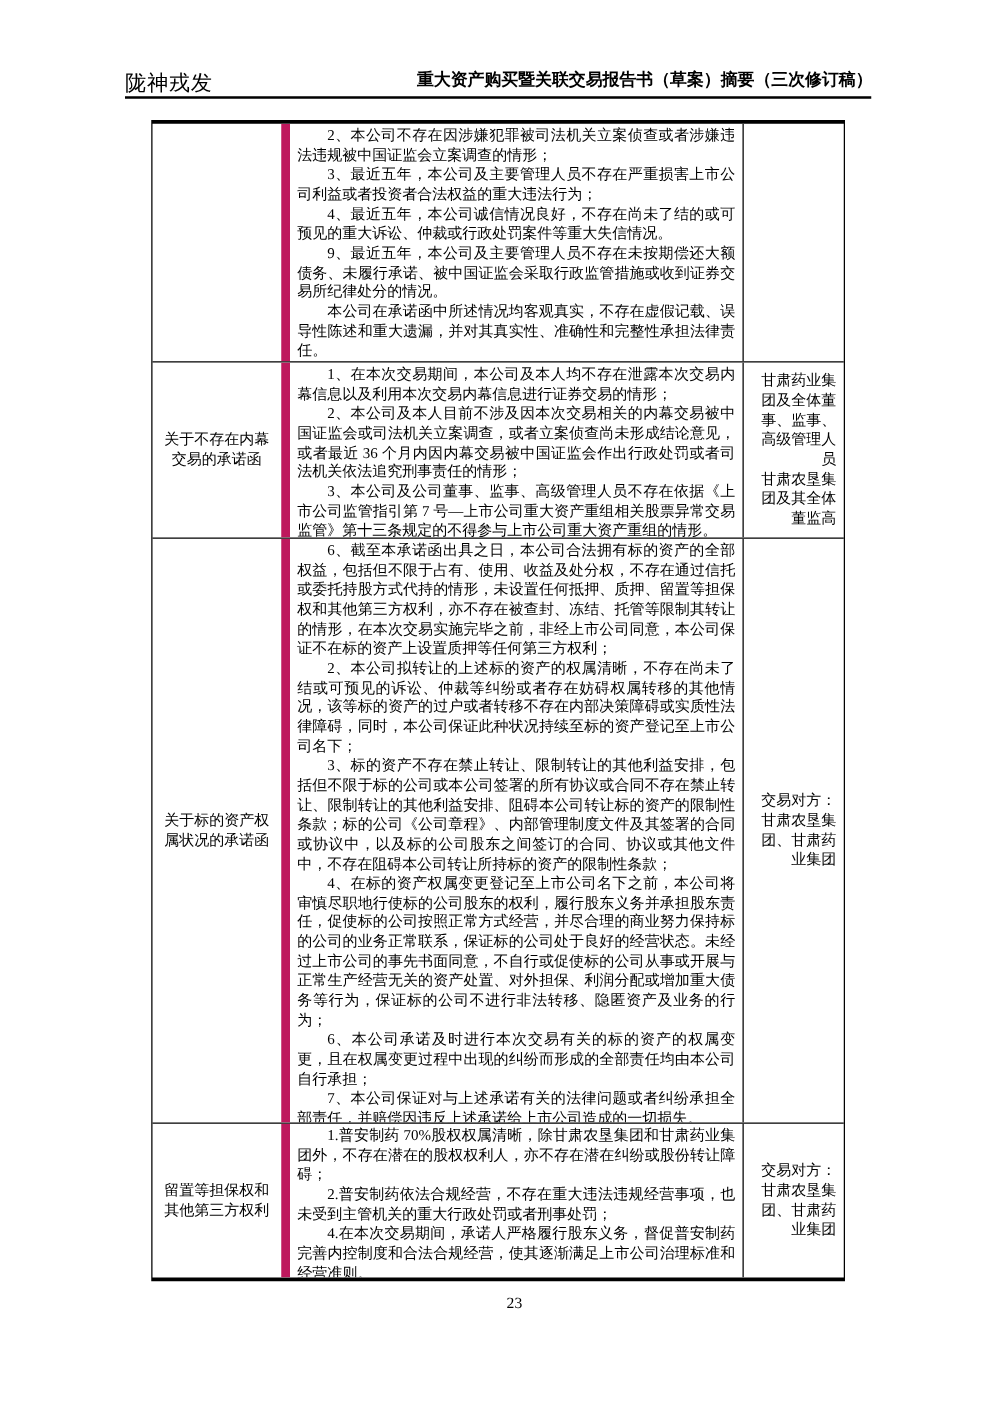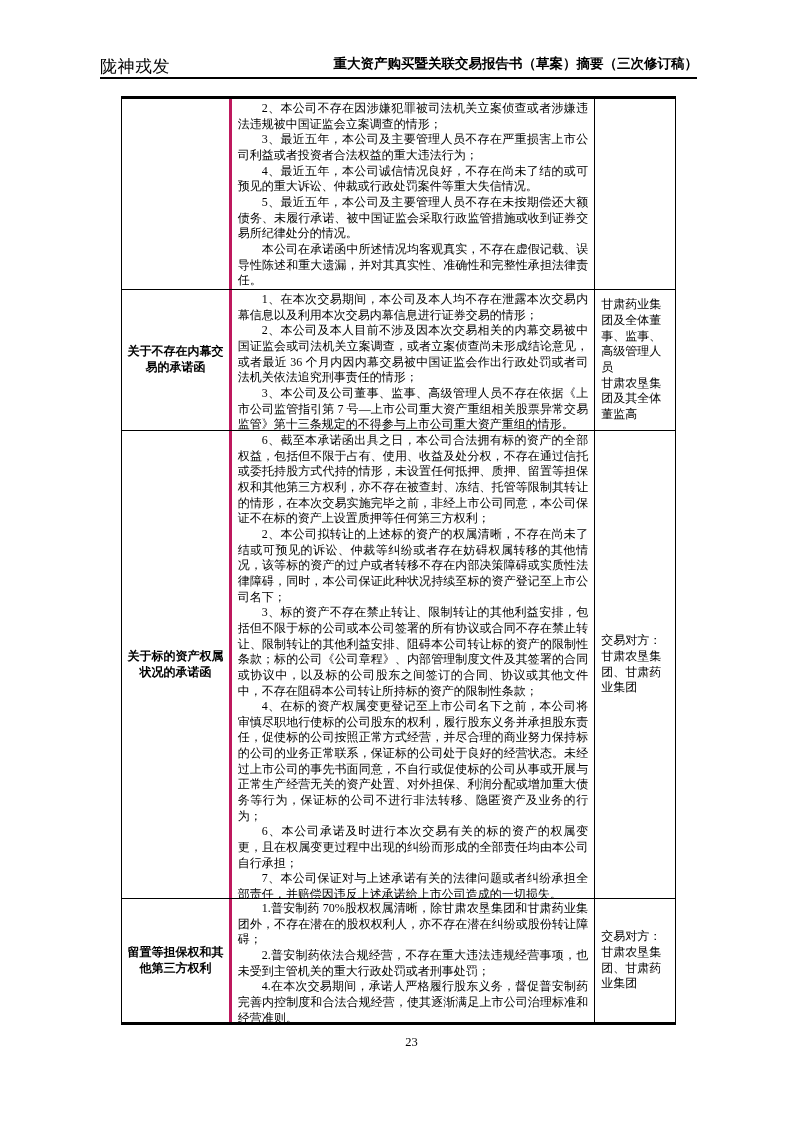--- a/index.html
+++ b/index.html
@@ -50,43 +50,42 @@
   .row-3 { height: 468px; }
   .row-4 { height: 123px; }
   .cell {
     box-sizing: border-box;
     font-size: 12px;
     line-height: 15.65px;
     overflow: hidden;
   }
   .cell-label {
     width: 110px;
-    border-right: 3px solid #be185d;
+    border-right: 7px solid #be185d;
     display: flex; flex-direction: column;
     align-items: center; justify-content: center;
     text-align: center;
     padding: 2px 5px;
-    font-weight: bold;
   }
   .cell-content {
     width: 364px;
     border-right: 1px solid #000;
     padding: 2px 6px 0 6px;
     text-align: justify;
     word-break: break-all;
   }
   .cell-content p {
     margin: 0;
     text-indent: 2em;
   }
   .cell-party {
     width: 80px;
     display: flex; flex-direction: column;
     align-items: center; justify-content: center;
-    text-align: left;
+    text-align: right;
     padding: 2px 6px;
     word-break: break-all;
   }
   .party-line { width: 100%; }
   .page-number {
     position: absolute; left: 15px; top: 1035px;
     width: 793px;
     text-align: center;
     font-size: 12.5px;
   }
@@ -101,21 +100,21 @@
   <div class="header-rule"></div>
 
   <div class="ctable">
 
     <div class="trow row-1">
       <div class="cell cell-label"></div>
       <div class="cell cell-content">
         <p>2、本公司不存在因涉嫌犯罪被司法机关立案侦查或者涉嫌违法违规被中国证监会立案调查的情形；</p>
         <p>3、最近五年，本公司及主要管理人员不存在严重损害上市公司利益或者投资者合法权益的重大违法行为；</p>
         <p>4、最近五年，本公司诚信情况良好，不存在尚未了结的或可预见的重大诉讼、仲裁或行政处罚案件等重大失信情况。</p>
-        <p>5、最近五年，本公司及主要管理人员不存在未按期偿还大额债务、未履行承诺、被中国证监会采取行政监管措施或收到证券交易所纪律处分的情况。</p>
+        <p>9、最近五年，本公司及主要管理人员不存在未按期偿还大额债务、未履行承诺、被中国证监会采取行政监管措施或收到证券交易所纪律处分的情况。</p>
         <p>本公司在承诺函中所述情况均客观真实，不存在虚假记载、误导性陈述和重大遗漏，并对其真实性、准确性和完整性承担法律责任。</p>
       </div>
       <div class="cell cell-party"></div>
     </div>
 
     <div class="trow row-2">
       <div class="cell cell-label">关于不存在内幕交易的承诺函</div>
       <div class="cell cell-content">
         <p>1、在本次交易期间，本公司及本人均不存在泄露本次交易内幕信息以及利用本次交易内幕信息进行证券交易的情形；</p>
         <p>2、本公司及本人目前不涉及因本次交易相关的内幕交易被中国证监会或司法机关立案调查，或者立案侦查尚未形成结论意见，或者最近 36 个月内因内幕交易被中国证监会作出行政处罚或者司法机关依法追究刑事责任的情形；</p>

